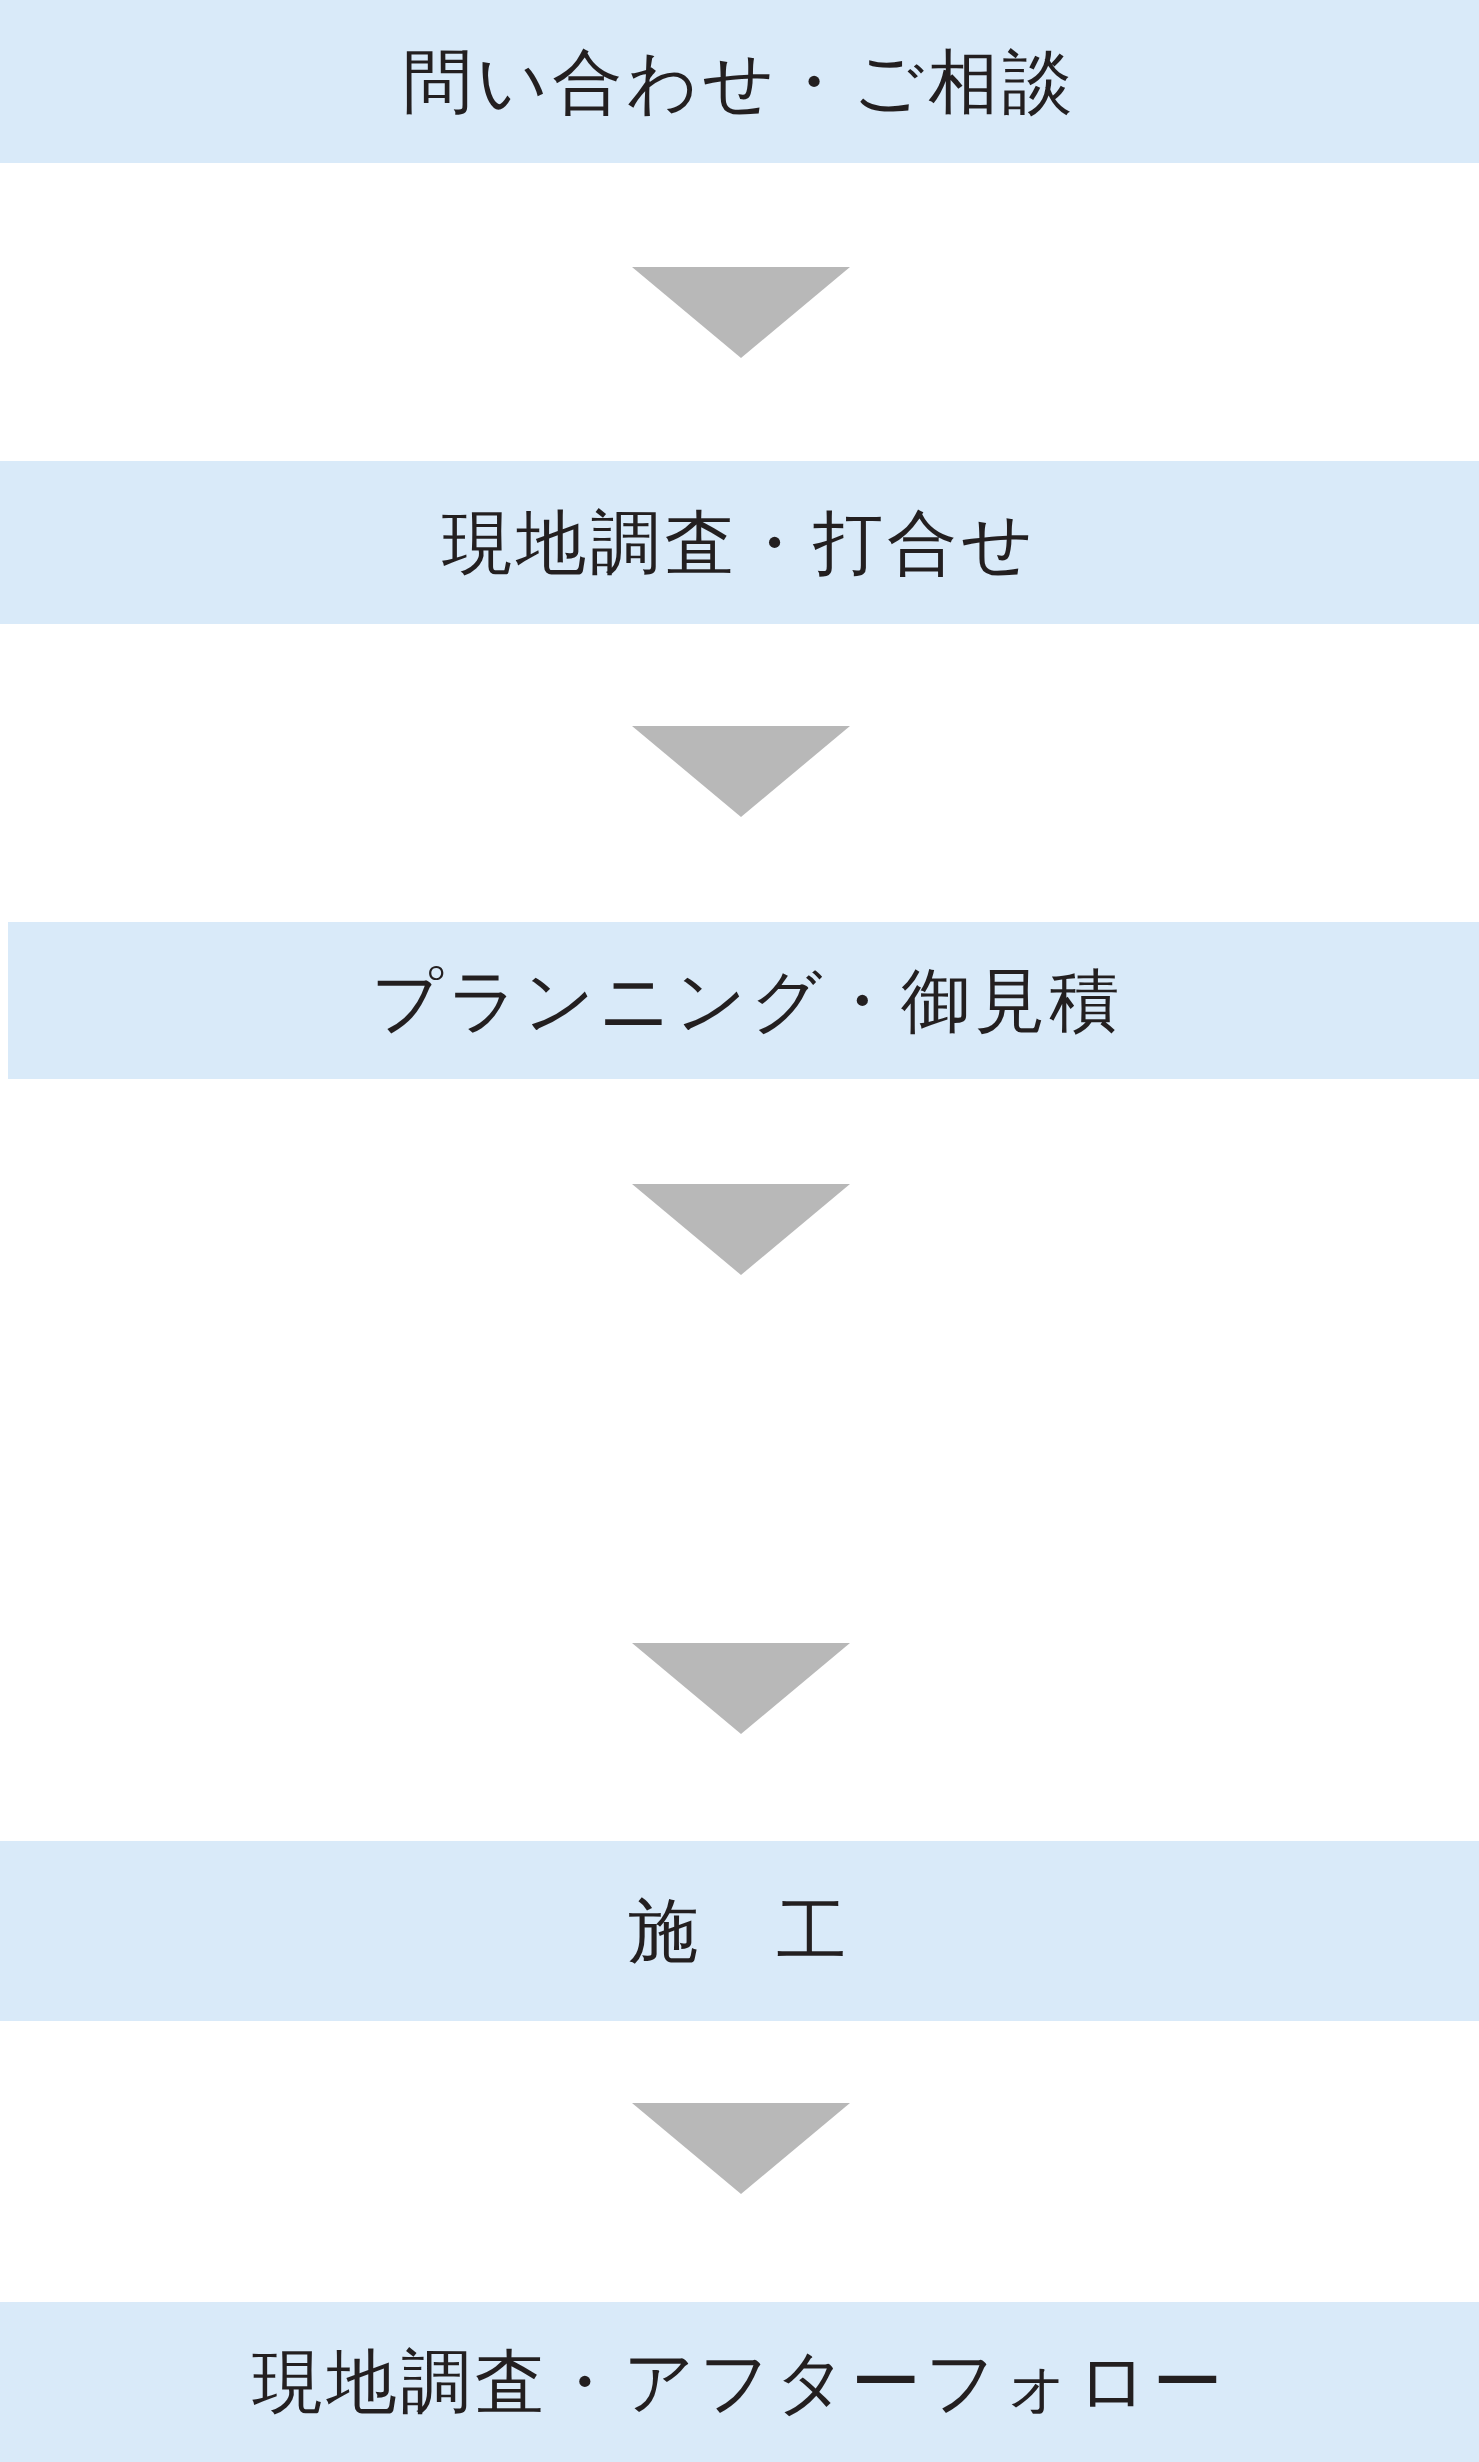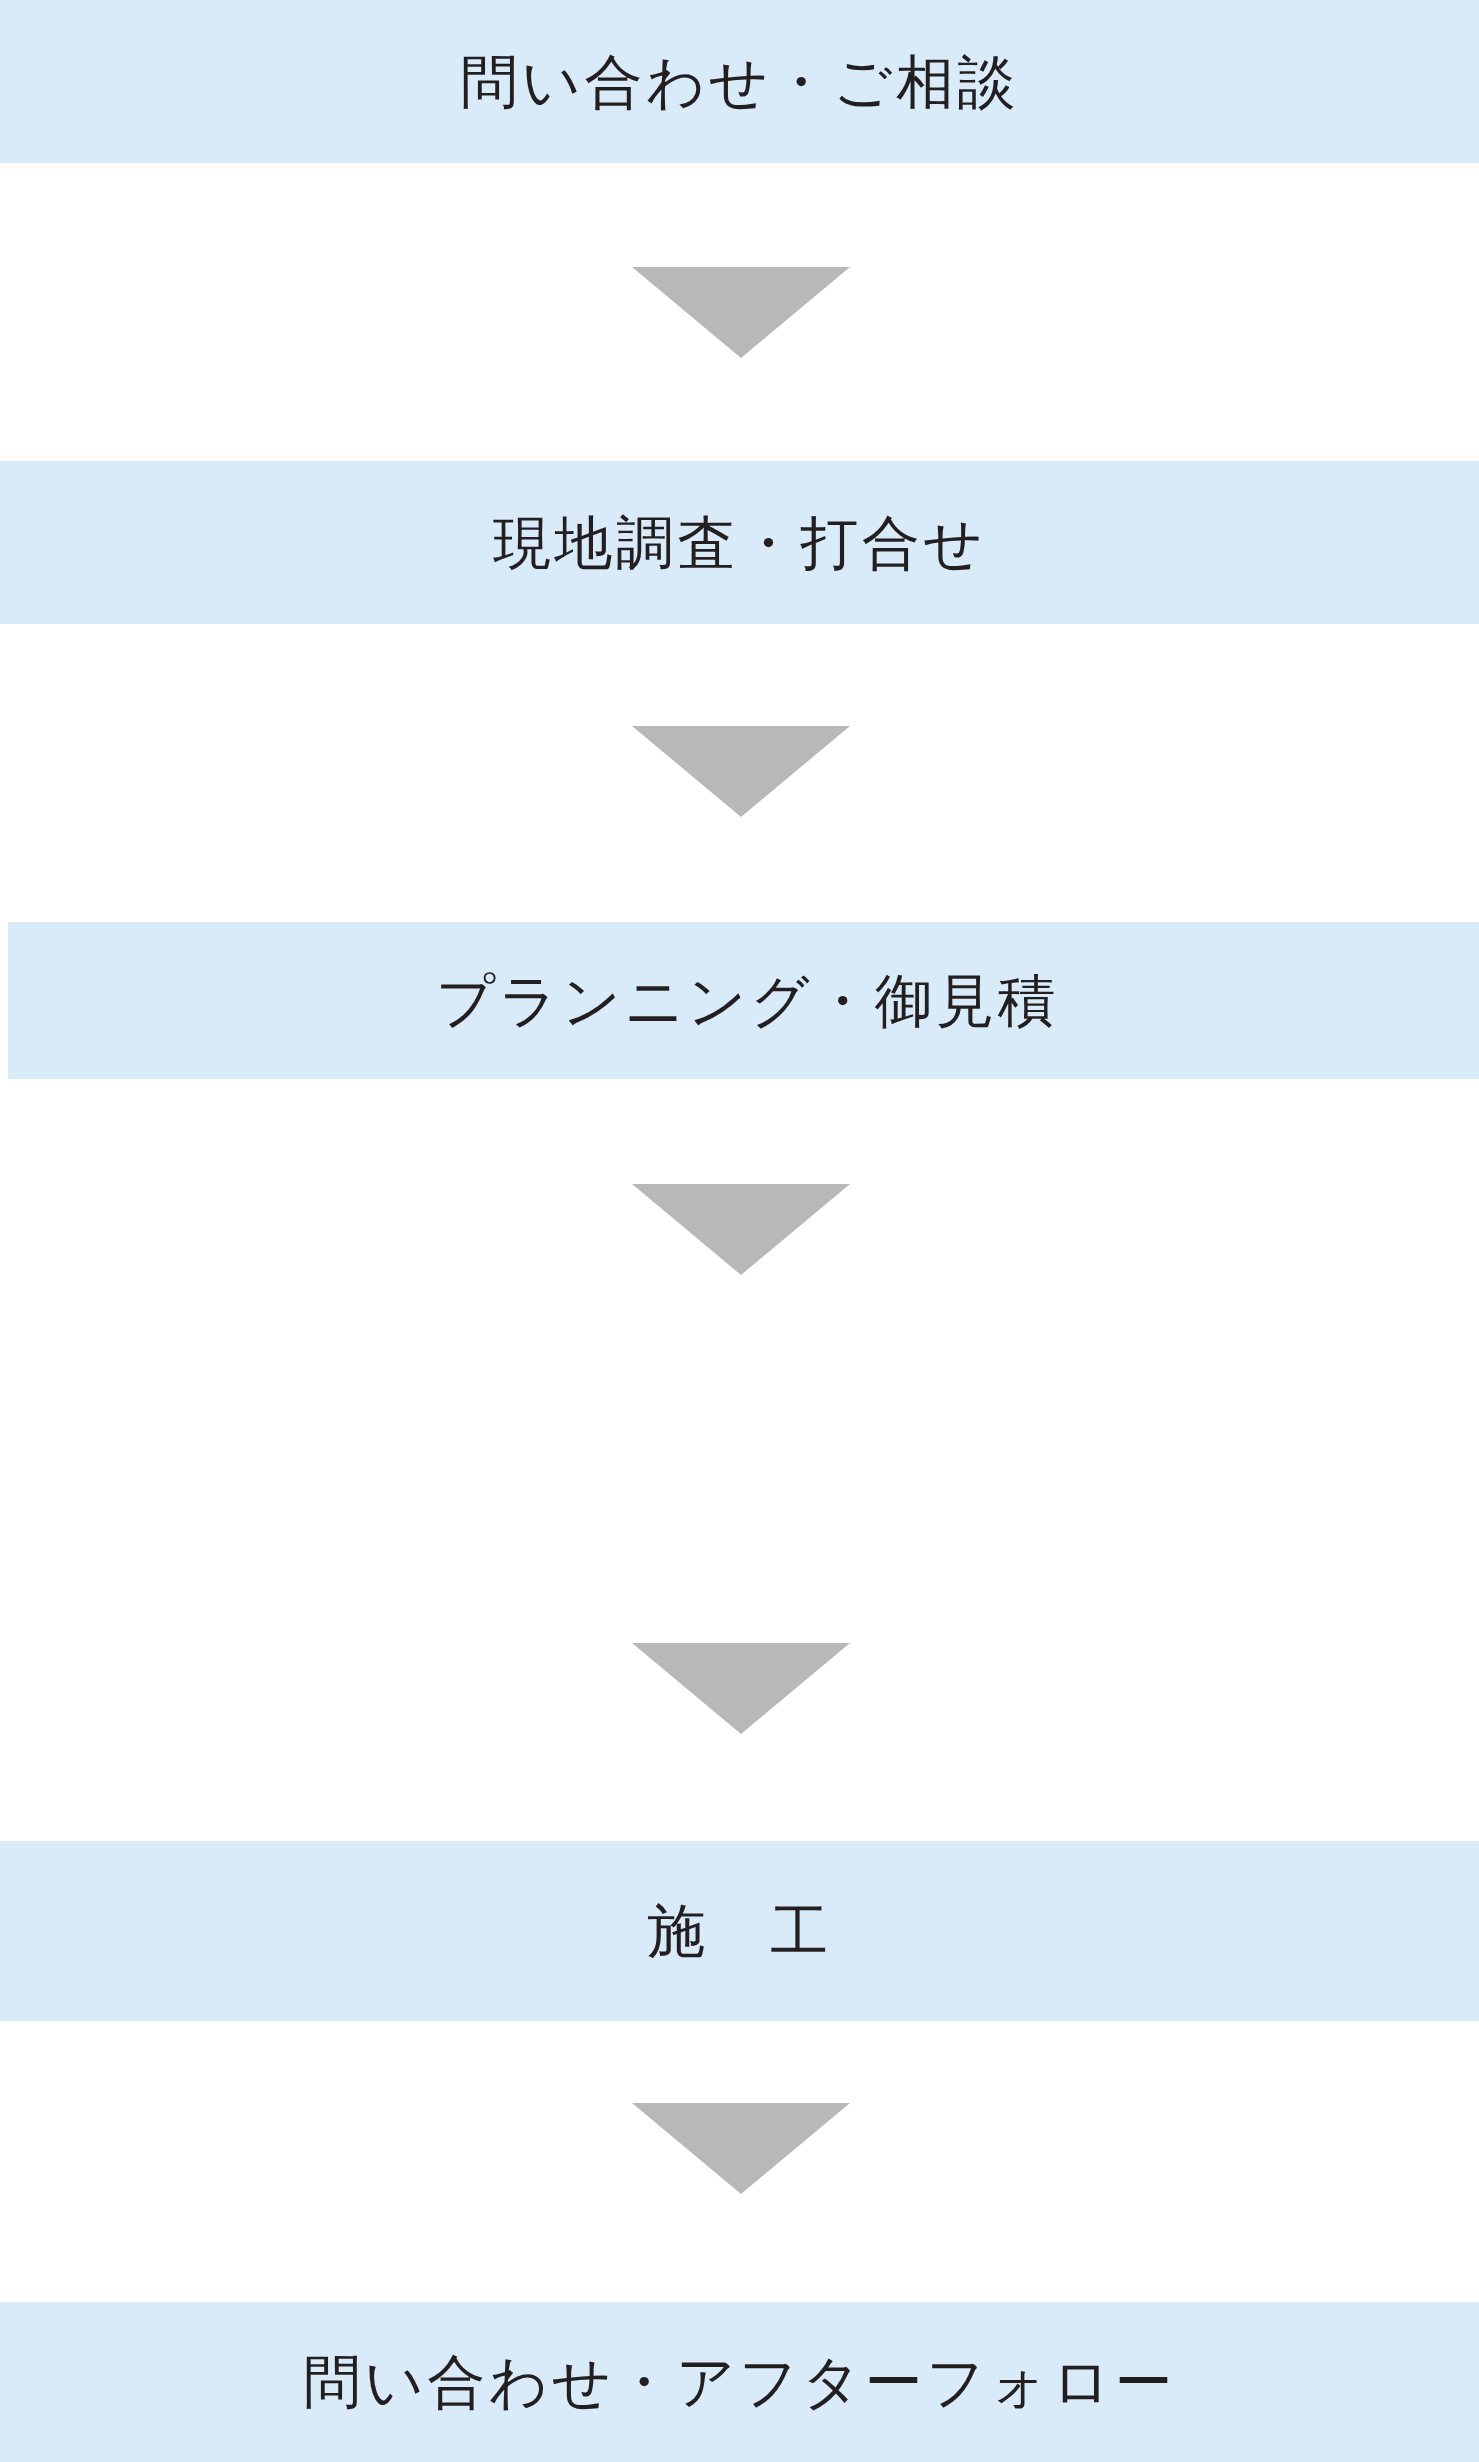--- a/index.html
+++ b/index.html
@@ -23,21 +23,21 @@
     position: absolute;
     left: 0;
     width: 1479px;
     box-sizing: border-box;
     display: flex;
     align-items: center;
     justify-content: center;
     background: #d9eaf9;
   }
   .step-label {
-    font-size: 58px;
+    font-size: 70px;
     line-height: 1;
     font-weight: 500;
     color: #231f20;
     letter-spacing: 0.06em;
     white-space: pre;
     text-align: center;
     font-family: "Liberation Sans", "DejaVu Sans", sans-serif;
   }
   .arrow {
     position: absolute;
@@ -87,17 +87,17 @@
 
   <div class="arrow arrow-3"></div>
 
   <div class="step-box box-4">
     <span class="step-label">施　工</span>
   </div>
 
   <div class="arrow arrow-4"></div>
 
   <div class="step-box box-5">
-    <span class="step-label">問い合わせ・アフターフォロー</span>
+    <span class="step-label">現地調査・アフターフォロー</span>
   </div>
 
 </div>
 
 
 </body></html>

